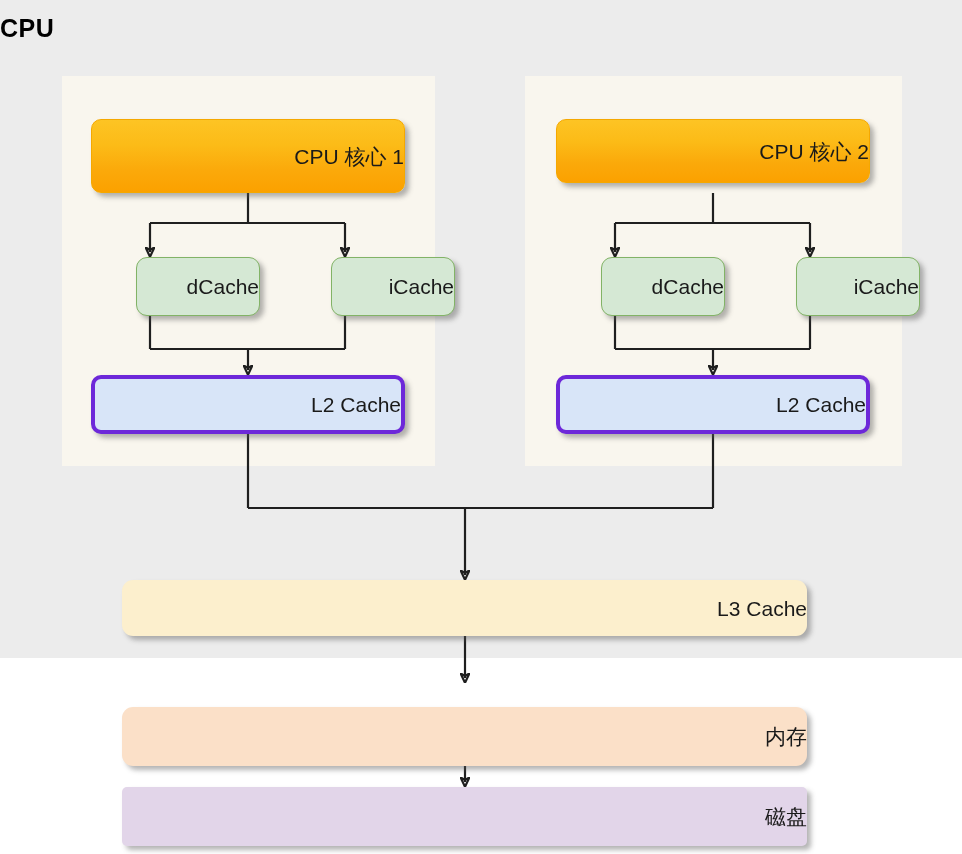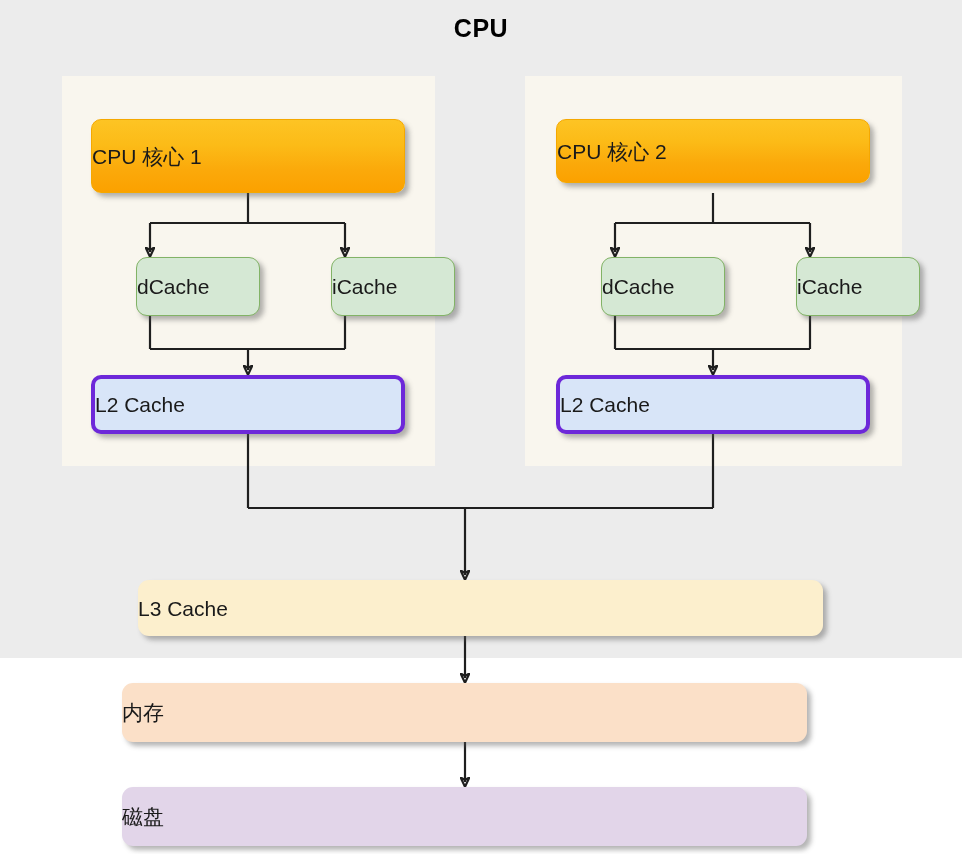--- a/index.html
+++ b/index.html
@@ -23,42 +23,42 @@
     top: 0;
     width: 962px;
     height: 658px;
     background: #ececec;
   }
   .cpu-title {
     position: absolute;
     left: 0;
     top: 14px;
     width: 962px;
-    text-align: center;
+    text-align: left;
     font-size: 25px;
     font-weight: bold;
     color: #000000;
     letter-spacing: 0.5px;
   }
   .core-panel {
     position: absolute;
     background: #f9f6ee;
     top: 76px;
     height: 390px;
   }
   .core-panel.left  { left: 62px;  width: 373px; }
   .core-panel.right { left: 525px; width: 377px; }
 
   
   .node {
     position: absolute;
     box-sizing: border-box;
     display: flex;
     align-items: center;
-    justify-content: flex-start;
+    justify-content: flex-end;
     border-radius: 10px;
     color: #1a1a1a;
     font-size: 21px;
     line-height: 1;
     text-align: center;
     box-shadow: 4px 4px 5px rgba(90,90,90,0.45);
   }
 
   .node.core {
     background: linear-gradient(to bottom, #fdc424 0%, #fcbb17 35%, #fba90a 70%, #fba100 100%);
@@ -77,25 +77,26 @@
   }
   .node.cache-l3 {
     background: #fcefcd;
     border: none;
     border-radius: 11px;
   }
   .node.memory {
     background: #fbe0c8;
     border: none;
     border-radius: 11px;
+    margin-top: 24px;
   }
   .node.disk {
     background: #e2d5e9;
     border: none;
-    border-radius: 11px;
+    border-radius: 5px;
   }
 
   
   .edges {
     position: absolute;
     left: 0;
     top: 0;
     width: 962px;
     height: 854px;
     pointer-events: none;
@@ -172,21 +173,21 @@
   <div class="node cache-l1" style="left:553px; top:257px; width:124px; height:59px;">
     <span>dCache</span>
   </div>
   <div class="node cache-l1" style="left:748px; top:257px; width:124px; height:59px;">
     <span>iCache</span>
   </div>
   <div class="node cache-l2" style="left:556px; top:375px; width:314px; height:59px;">
     <span>L2 Cache</span>
   </div>
 
-  <div class="node cache-l3" style="left:138px; top:580px; width:685px; height:56px;">
+  <div class="node cache-l3" style="left:122px; top:580px; width:685px; height:56px;">
     <span>L3 Cache</span>
   </div>
   <div class="node memory" style="left:122px; top:683px; width:685px; height:59px;">
     <span>内存</span>
   </div>
   <div class="node disk" style="left:122px; top:787px; width:685px; height:59px;">
     <span>磁盘</span>
   </div>
 
 </div>

